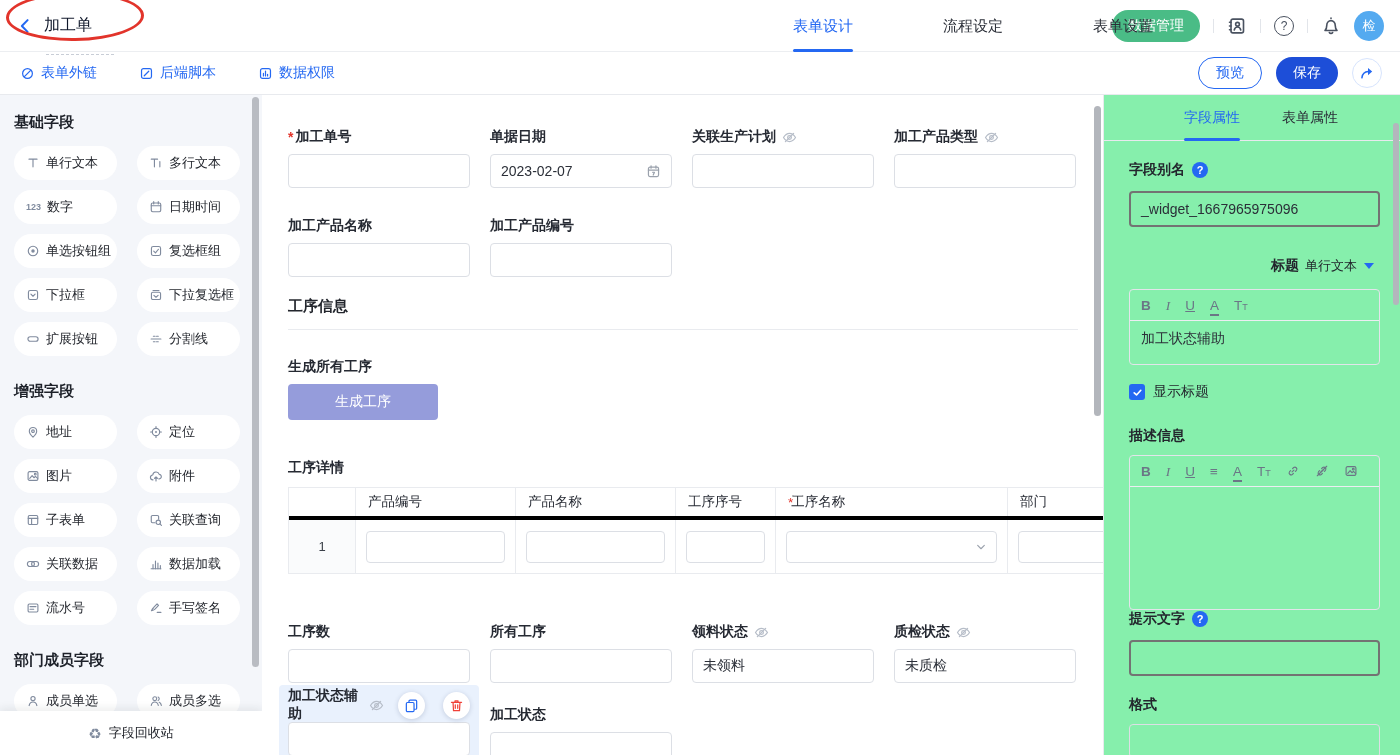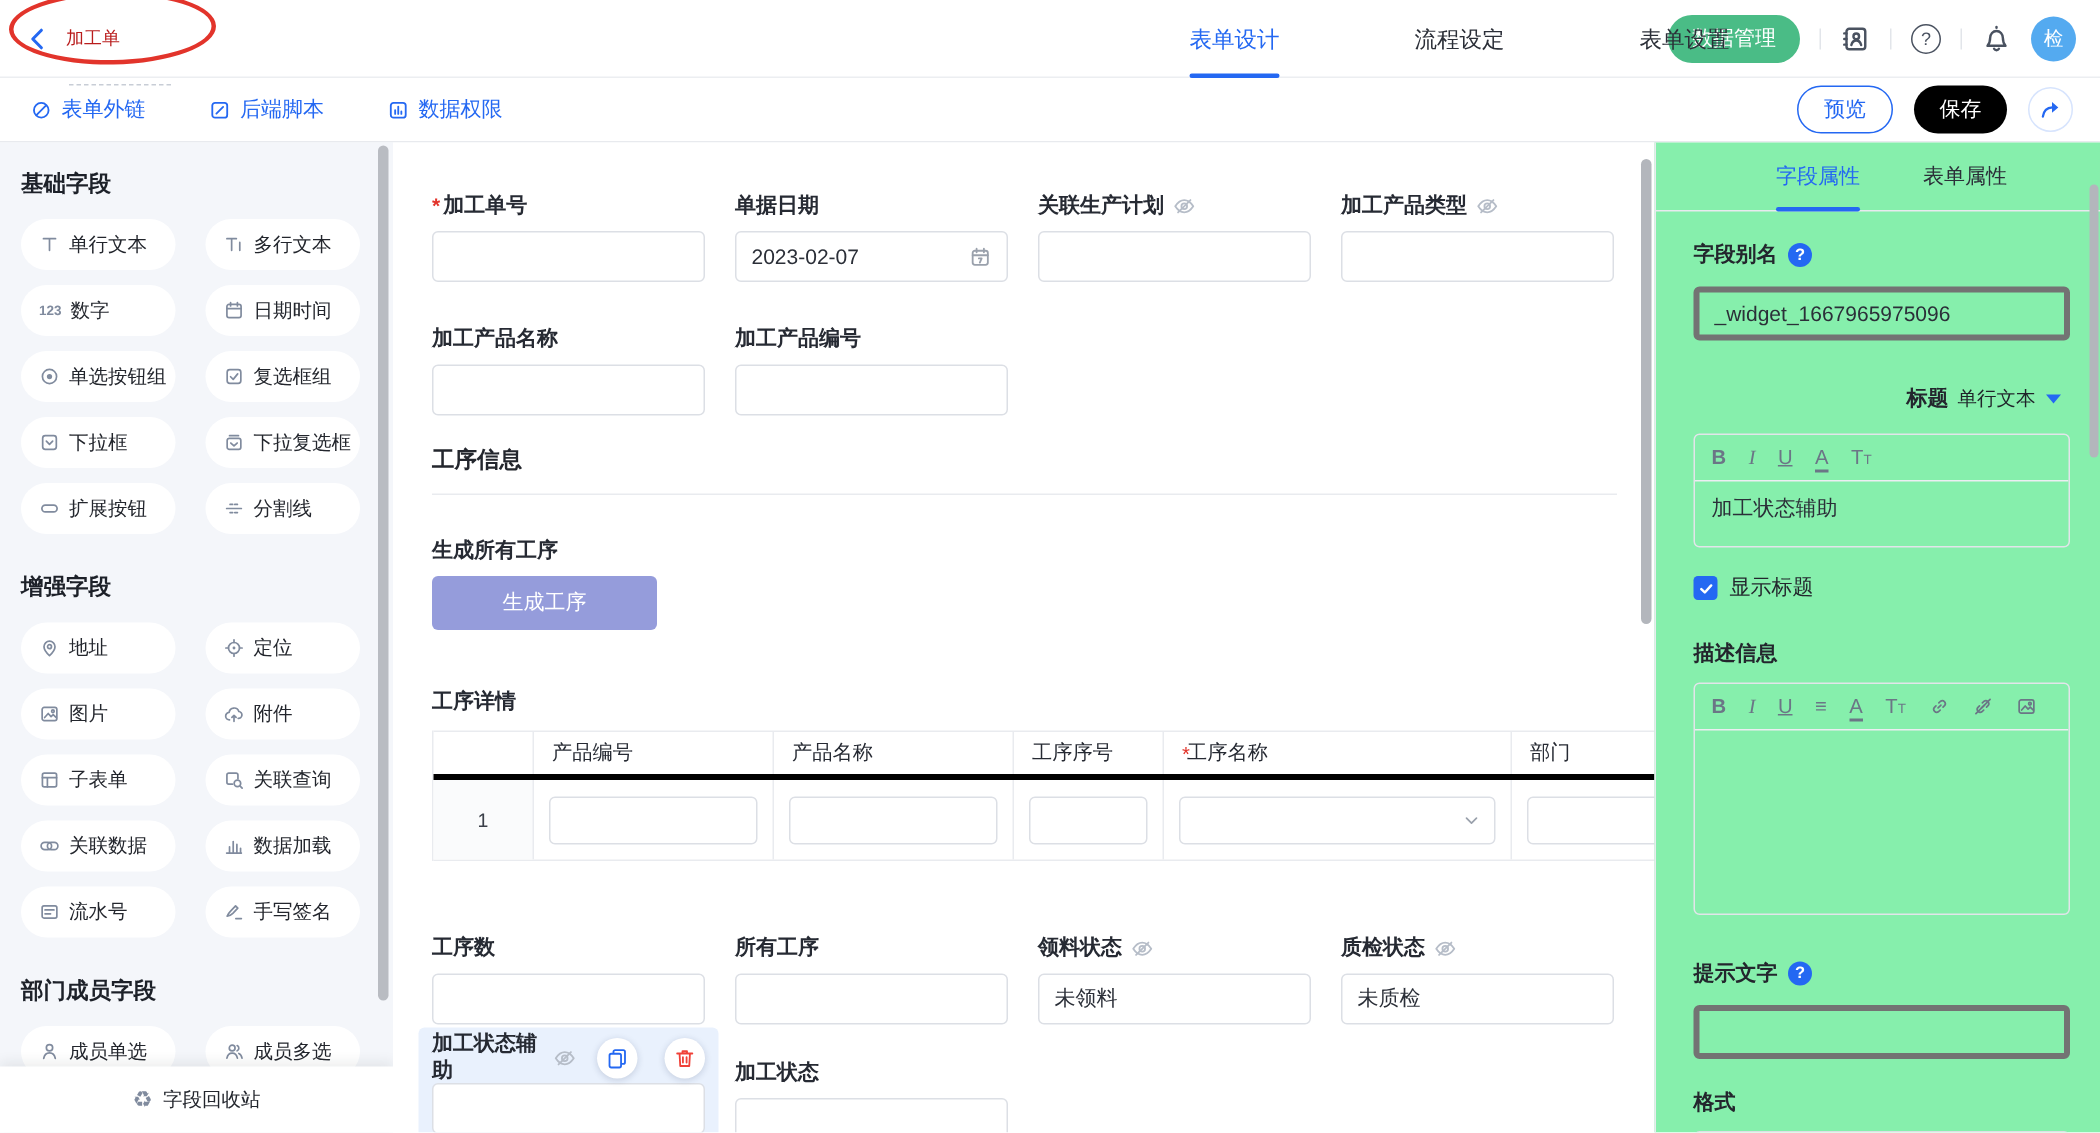--- a/index.html
+++ b/index.html
@@ -5,41 +5,41 @@
   * { margin:0; padding:0; box-sizing:border-box; }
   html,body { width:1400px; height:755px; overflow:hidden; }
   body { font-family:"Liberation Sans","DejaVu Sans",sans-serif; background:#fff; color:#23262d; }
   svg { display:block; }
   .app { width:1400px; height:755px; display:flex; flex-direction:column; }
 
   
   .hdr { height:52px; background:#fff; border-bottom:1px solid #eceef1; display:flex; align-items:center; padding:0 16px; position:relative; flex:none; }
   .hdr-left { display:flex; align-items:center; gap:10px; position:relative; }
   .back-ic { color:#2468f2; }
-  .hdr-title { font-size:12px; font-weight:500; color:#b91c1c; }
+  .hdr-title { font-size:16px; font-weight:500; color:#0f172a; }
   .title-dash { position:absolute; left:30px; top:39px; width:68px; border-bottom:1px dashed #c8cdd6; }
   .annot { position:absolute; left:-10px; top:-23px; width:138px; height:49px; border:3px solid #e2342b; border-radius:50%; transform:rotate(-1deg); pointer-events:none; }
   .hdr-tabs { position:absolute; left:753px; top:0; height:52px; display:flex; gap:50px; }
   .htab { height:52px; display:flex; align-items:center; font-size:15px; color:#2b2f38; position:relative; cursor:pointer;margin-left:40px; }
   .htab.active { color:#2468f2; }
   .htab.active::after { content:""; position:absolute; left:0; right:0; bottom:0; height:3px; background:#2468f2; border-radius:2px; }
   .hdr-right { margin-left:auto; display:flex; align-items:center; gap:13px; }
   .pill-green { background:#4abc86; color:#fff; font-size:14px; border:none; border-radius:16px; padding:7px 16px; cursor:pointer; }
   .vsep { width:1px; height:14px; background:#e2e5ea; }
   .hic { color:#4a5260; cursor:pointer; }
   .help-ic { width:20px; height:20px; border:1.4px solid #4a5260; border-radius:50%; color:#4a5260; font-size:12px; display:flex; align-items:center; justify-content:center; cursor:pointer; }
   .avatar { width:30px; height:30px; border-radius:50%; background:#54aaf0; color:#fff; font-size:13px; display:flex; align-items:center; justify-content:center; cursor:pointer; }
 
   
   .subbar { height:43px; background:#fff; border-bottom:1px solid #e8eaee; display:flex; align-items:center; padding:0 18px 0 20px; flex:none; }
   .sub-links { display:flex; gap:42px; }
   .sub-link { display:flex; align-items:center; gap:6px; color:#2468f2; font-size:14px; cursor:pointer; }
   .sub-actions { margin-left:auto; display:flex; align-items:center; gap:14px; }
   .btn-outline { border:1px solid #2468f2; color:#2468f2; background:#fff; border-radius:16px; font-size:14px; padding:6px 17px; cursor:pointer; }
-  .btn-primary { border:none; background:#000000; color:#fff; border-radius:16px; font-size:14px; padding:7px 17px; cursor:pointer;font-family:Liberation Serif, serif; }
+  .btn-primary { border:none; background:#1d4ed8; color:#fff; border-radius:16px; font-size:14px; padding:7px 17px; cursor:pointer;font-family:Liberation Serif, serif; }
   .btn-share { width:30px; height:30px; border-radius:50%; background:#fff; border:1px solid #d7e4fd; color:#2468f2; display:flex; align-items:center; justify-content:center; cursor:pointer; }
 
   
   .bodyrow { flex:1; display:flex; min-height:0; }
 
   
   .sidebar { width:262px; flex:none; background:#f4f6fa; padding:18px 0 0 14px; position:relative; overflow:hidden; }
   .sb-title { font-size:15px; font-weight:700; color:#1d2129; margin:0 0 14px; }
   .sb-grid { display:grid; grid-template-columns:103px 103px; gap:10px 20px; margin-bottom:26px; }
   .sb-pill { height:34px; background:#fff; border-radius:17px; display:flex; align-items:center; gap:6px; padding:0 6px 0 12px; font-size:13px; color:#23262d; cursor:pointer; white-space:nowrap; }
@@ -82,38 +82,38 @@
 
   
   .panel { width:297px; flex:none; background:#86efac; border-left:1px solid #e8eaee; position:relative; overflow:hidden; }
   .pn-tabs { height:46px; display:flex; justify-content:center; gap:42px; padding-left:18px; border-bottom:1px solid #e8eaee; }
   .pn-tab { height:46px; display:flex; align-items:center; font-size:14px; color:#2b2f38; position:relative; cursor:pointer; }
   .pn-tab.active { color:#2468f2; }
   .pn-tab.active::after { content:""; position:absolute; left:0; right:0; bottom:0; height:3px; background:#2468f2; border-radius:2px; }
   .pn-body { padding:20px 20px 0 25px; }
   .pn-lab { display:flex; align-items:center; gap:7px; font-size:14px; font-weight:700; color:#23262d; }
   .bluehelp { width:16px; height:16px; border-radius:50%; background:#2468f2; color:#fff; font-size:11px; font-weight:700; display:flex; align-items:center; justify-content:center; cursor:pointer; }
-  .pn-input { margin-top:12px; height:36px; border:4px solid #737373; border-radius:4px; display:flex; align-items:center; padding:0 10px; font-size:14px; color:#2b2f38; }
+  .pn-input { margin-top:12px; height:36px; border:2px solid #737373; border-radius:4px; display:flex; align-items:center; padding:0 10px; font-size:14px; color:#2b2f38; }
   .title-row { margin-top:26px; display:flex; align-items:center; justify-content:flex-end; }
   .type-sel { display:flex; align-items:center; gap:7px; font-size:13px; color:#1f2329; padding:4px 6px; cursor:pointer; }
   .caret { width:0; height:0; border-left:5px solid transparent; border-right:5px solid transparent; border-top:6px solid #2468f2; }
   .editor { margin-top:10px; border:1px solid #e2e5ea; border-radius:4px; overflow:hidden; }
   .ed-bar { display:flex; align-items:center; gap:15px; padding:6px 11px; border-bottom:1px solid #eceef2; }
   .g { font-size:13.5px; color:#6b7686; cursor:pointer; line-height:1; }
   .gb { font-weight:700; }
   .gi { font-style:italic; font-family:"Liberation Serif",serif; }
   .gu { text-decoration:underline; }
   .ga { border-bottom:2px solid #6b7686; padding-bottom:1px; }
   .gt small { font-size:9px; }
   .ed-ic { color:#6b7686; cursor:pointer; }
   .ed-content { min-height:43px; padding:9px 11px; font-size:14px; color:#2b2f38; cursor:text; }
   .ed-content.big { min-height:122px; }
   .chk-row { margin-top:18px; display:flex; align-items:center; gap:8px; font-size:14px; color:#23262d; cursor:pointer; }
   .chk { width:16px; height:16px; border-radius:3px; background:#2468f2; display:flex; align-items:center; justify-content:center; color:#fff; }
-  .mt26 { margin-top:26px; } .mt30 { margin-top:30px; } .mt20 { margin-top:20px; }
+  .mt26 { margin-top:26px; } .mt30 { } .mt20 { margin-top:20px; }
   .fmt-sel { margin-top:10px; height:34px; border:1px solid #dcdfe5; border-radius:4px; display:flex; align-items:center; justify-content:space-between; padding:0 10px; font-size:14px; color:#2b2f38; cursor:pointer; }
   .pn-thumb { position:absolute; right:1px; top:28px; width:6px; height:182px; border-radius:3px; background:#b3b6bc; }
 </style>
 </head>
 <body>
 
 <div class="app">
 
   <header class="hdr">
     <div class="hdr-left">

